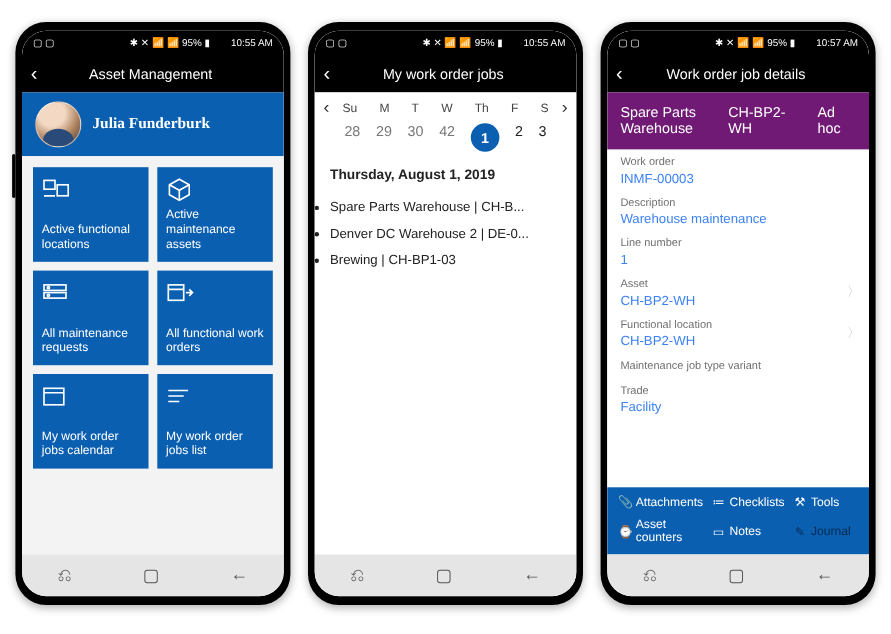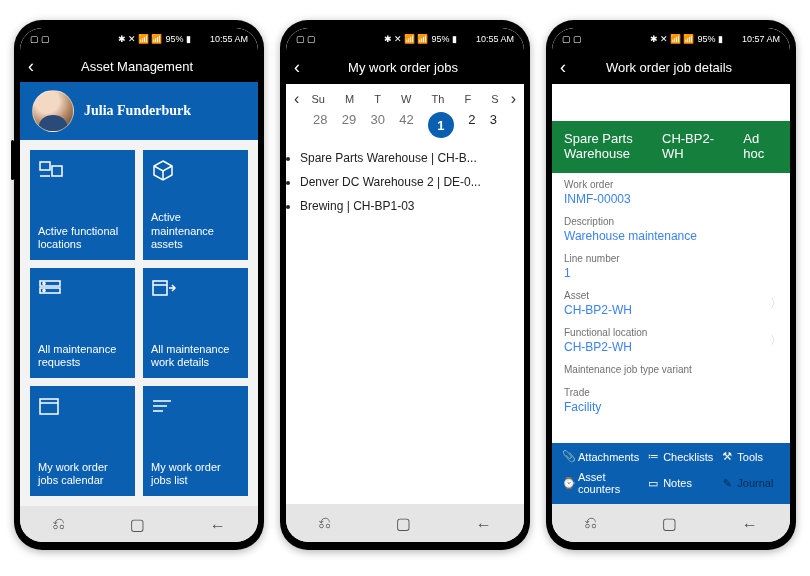--- a/index.html
+++ b/index.html
@@ -117,21 +117,21 @@
     display: grid;
     grid-template-columns: 1fr 1fr;
     gap: 8px;
     background: #f3f3f3;
     flex: 1;
     align-content: start;
   }
   .tile {
     background: #0b5fb0;
     color: #fff;
-    height: 110px;
+    height: 86px;
     padding: 8px;
     display: flex;
     flex-direction: column;
     justify-content: space-between;
     font-size: 11px;
     line-height: 1.25;
   }
   .tile .tile-icon { height: 24px; display:flex; align-items:center;}
   .tile svg { stroke: #fff; fill: none; stroke-width:1.5; }
   
@@ -163,28 +163,27 @@
     border-radius:50%; display:flex; align-items:center; justify-content:center;
     font-weight:600;
   }
   .cal-nums .dark { color:#222; }
   .date-heading { font-weight:600; font-size:12.5px; padding: 6px 14px 10px; color:#222; }
   .event-list { padding: 0 14px; font-size:12px; color:#222; }
   .event-list li { list-style: disc; margin-left: 0; padding: 5px 0; }
   .cal-body { flex:1; background:#fff; }
   
   .detail-tabs {
-    background: #15803d;
+    background: #701a75;
     color: #fff;
     display: flex;
     padding: 10px 12px 12px;
     font-size: 13px;
     gap: 18px;
     align-items: flex-start;
-    margin-top: 37px;
   }
   .detail-tabs .tab { white-space: normal; }
   .detail-body { flex:1; overflow:hidden; background:#fff; font-size: 11px;}
   .field { padding: 6px 12px 4px; border-bottom: none; position:relative;}
   .field-label { color:#707070; font-size: 10px; }
   .field-value { color:#3b82f6; font-size: 12px; padding-top:2px;}
   .field .chev {
     position:absolute; right:8px; top:50%; transform:translateY(-50%);
     color:#c9c9c9; font-size:12px;
   }
@@ -255,21 +254,21 @@
         <div>All maintenance requests</div>
       </div>
       <div class="tile">
         <div class="tile-icon">
           <svg width="26" height="20">
               <rect x="2" y="3" width="14" height="14"></rect>
               <line x1="2" y1="7" x2="16" y2="7"></line>
               <path d="M18 10 L24 10 M21 7 L24 10 L21 13"></path>
             </svg>
         </div>
-        <div>All maintenance work details</div>
+        <div>All functional work orders</div>
       </div>
       <div class="tile">
         <div class="tile-icon">
           <svg width="22" height="20">
               <rect x="2" y="3" width="18" height="15"></rect>
               <line x1="2" y1="7" x2="20" y2="7"></line>
               <line x1="7" y1="11" x2="7" y2="11"></line>
               <line x1="11" y1="11" x2="11" y2="11"></line>
               <line x1="15" y1="11" x2="15" y2="11"></line>
             </svg>
@@ -328,20 +327,21 @@
           <span>28</span>
           <span>29</span>
           <span>30</span>
           <span>42</span>
           <span class="sel">1</span>
           <span class="dark">2</span>
           <span class="dark">3</span>
         </div>
         <span style="width:14px"></span>
       </div>
+      <div class="date-heading">Thursday, August 1, 2019</div>
       <ul class="event-list">
         <li>Spare Parts Warehouse | CH-B...</li>
         <li>Denver DC Warehouse 2 | DE-0...</li>
         <li>Brewing | CH-BP1-03</li>
       </ul>
     </div>
     <div class="nav-bar">
       <span>⎌</span>
       <span>▢</span>
       <span>←</span>

